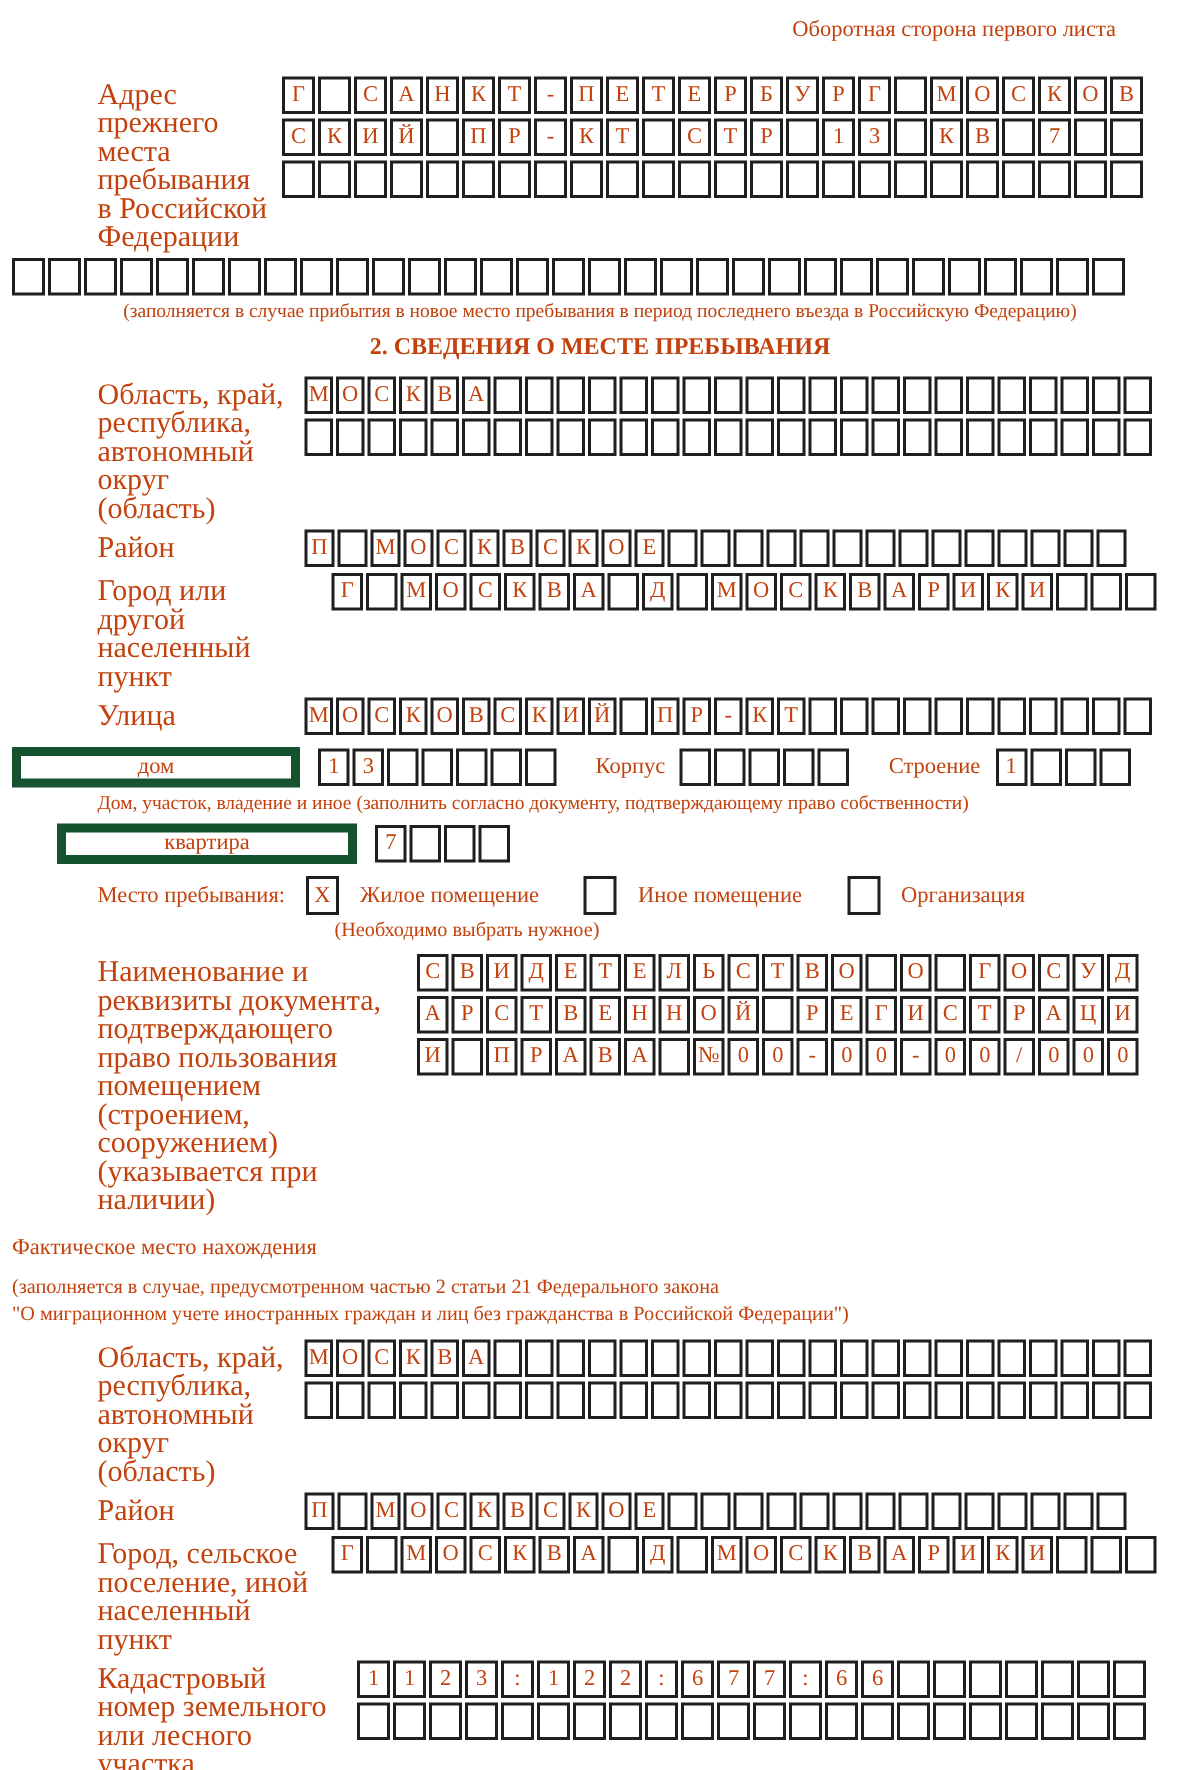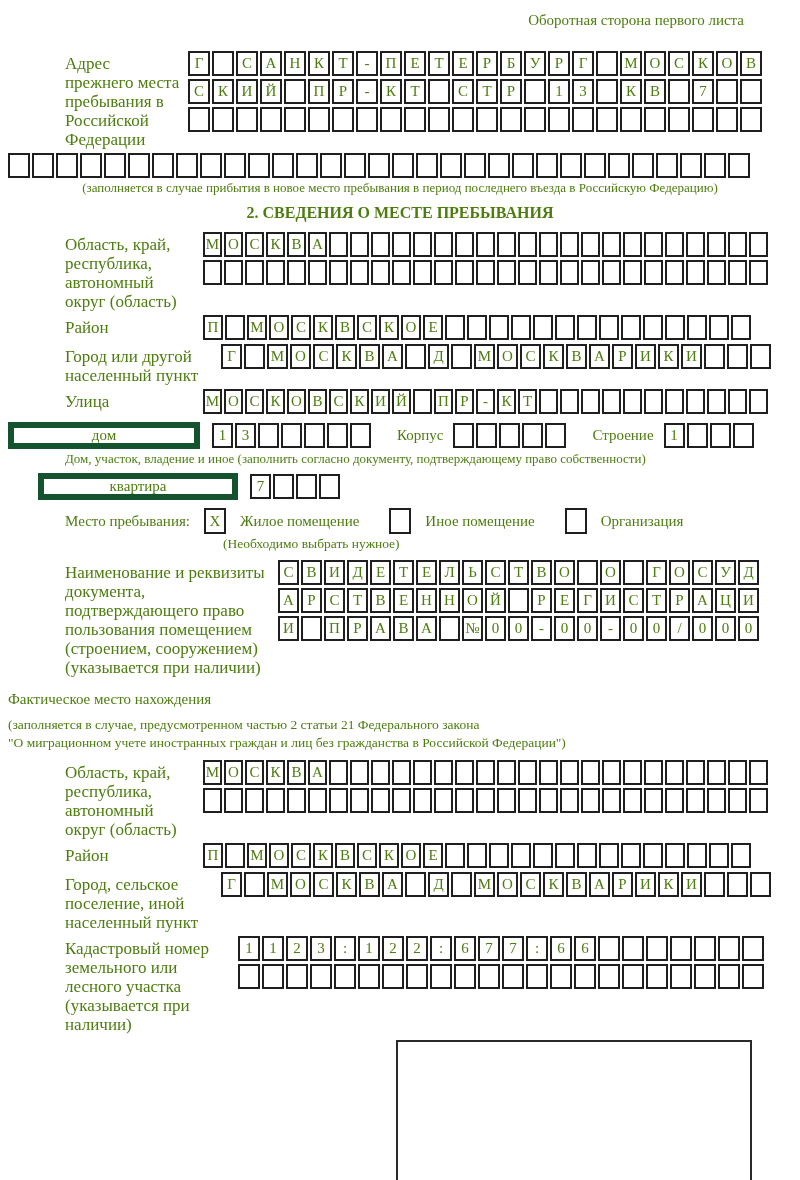--- a/index.html
+++ b/index.html
@@ -1,25 +1,25 @@
 <!DOCTYPE html>
 <html><head>
 <meta charset="utf-8">
 <style>
   html,body { margin:0; padding:0; background:#ffffff; }
   .page {
     width:800px; height:1180px; box-sizing:border-box;
     padding:12px 8px 0 8px;
     font-family:"Liberation Serif","DejaVu Serif",serif;
-    color:#4d7c0f; background:#fff; overflow:hidden;
+    color:#c2410c; background:#fff; overflow:hidden;
   }
   .header-note { text-align:right; font-size:15px; padding-right:48px; margin-bottom:22px; }
 
   .field { display:flex; align-items:flex-start; margin-left:57px; margin-bottom:4px; }
-  .field .label { flex:none; font-size:17px; line-height:19px; padding-top:3px; }
+  .field .label { flex:none; font-size:20px; line-height:19px; padding-top:3px; }
   .lbl-115 { width:115px; } .lbl-130 { width:130px; } .lbl-150 { width:148px; }
   .lbl-205 { width:205px; } .lbl-165 { width:165px; }
   .rows { display:flex; flex-direction:column; gap:3px; margin-left:8px; }
 
   .cells { display:flex; gap:2px; }
   .cell {
     flex:none; width:var(--cw,21px); height:25px; box-sizing:border-box;
     border:2px solid #1f1f1f; display:flex; align-items:center; justify-content:center;
     font-size:15px; line-height:1; background:#fff;
   }

